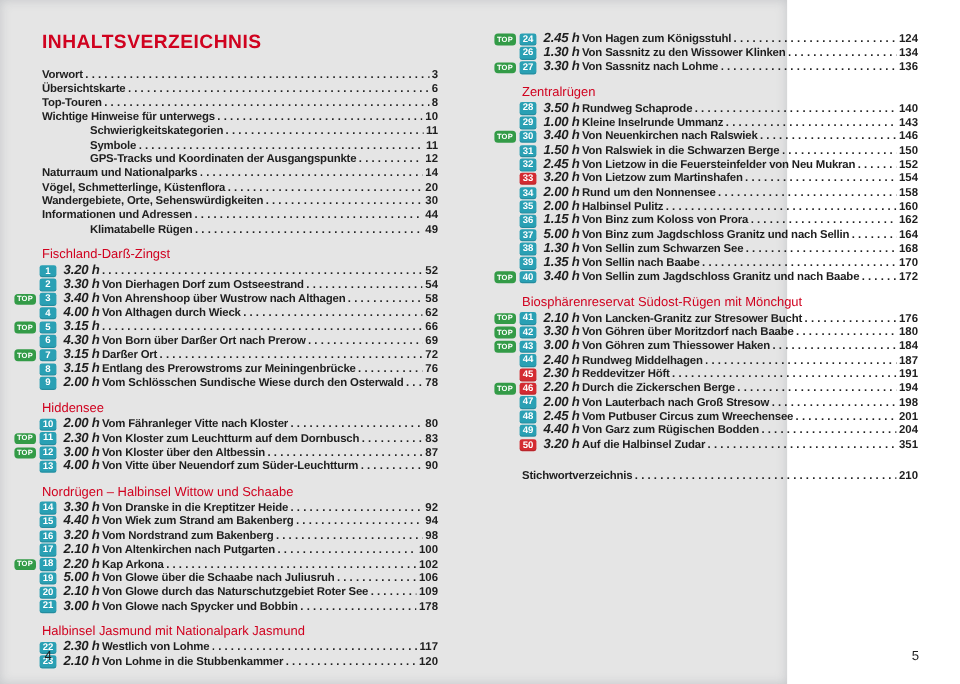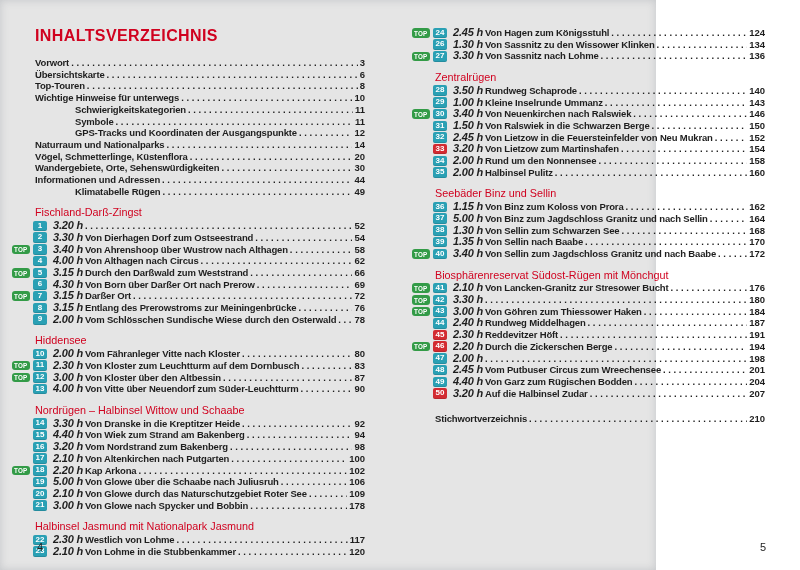--- a/index.html
+++ b/index.html
@@ -169,31 +169,30 @@
           <span class="numbadge">3</span>
           <span class="time">3.40 h</span>
           <span class="label">Von Ahrenshoop über Wustrow nach Althagen</span>
           <span class="leader"></span>
           <span class="pg">58</span>
         </div>
         <div class="row tour">
           <span class="topslot"></span>
           <span class="numbadge">4</span>
           <span class="time">4.00 h</span>
-          <span class="label">Von Althagen nach Circus</span>
+          <span class="label">Von Althagen durch Wieck</span>
           <span class="leader"></span>
           <span class="pg">62</span>
         </div>
         <div class="row tour">
           <span class="topslot">
             <span class="topbadge">TOP</span>
           </span>
           <span class="numbadge">5</span>
           <span class="time">3.15 h</span>
-          <span class="label">Durch den Darßwald zum Weststrand</span>
           <span class="leader"></span>
           <span class="pg">66</span>
         </div>
         <div class="row tour">
           <span class="topslot"></span>
           <span class="numbadge">6</span>
           <span class="time">4.30 h</span>
           <span class="label">Von Born über Darßer Ort nach Prerow</span>
           <span class="leader"></span>
           <span class="pg">69</span>
@@ -438,21 +437,20 @@
           <span class="pg">158</span>
         </div>
         <div class="row tour">
           <span class="topslot"></span>
           <span class="numbadge">35</span>
           <span class="time">2.00 h</span>
           <span class="label">Halbinsel Pulitz</span>
           <span class="leader"></span>
           <span class="pg">160</span>
         </div>
-        <div class="section-title">Seebäder Binz und Sellin</div>
         <div class="row tour">
           <span class="topslot"></span>
           <span class="numbadge">36</span>
           <span class="time">1.15 h</span>
           <span class="label">Von Binz zum Koloss von Prora</span>
           <span class="leader"></span>
           <span class="pg">162</span>
         </div>
         <div class="row tour">
           <span class="topslot"></span>
@@ -498,20 +496,21 @@
           <span class="label">Von Lancken-Granitz zur Stresower Bucht</span>
           <span class="leader"></span>
           <span class="pg">176</span>
         </div>
         <div class="row tour">
           <span class="topslot">
             <span class="topbadge">TOP</span>
           </span>
           <span class="numbadge">42</span>
           <span class="time">3.30 h</span>
+          <span class="label">Von Göhren über Moritzdorf nach Baabe</span>
           <span class="leader"></span>
           <span class="pg">180</span>
         </div>
         <div class="row tour">
           <span class="topslot">
             <span class="topbadge">TOP</span>
           </span>
           <span class="numbadge">43</span>
           <span class="time">3.00 h</span>
           <span class="label">Von Göhren zum Thiessower Haken</span>
@@ -541,20 +540,21 @@
           <span class="numbadge hard">46</span>
           <span class="time">2.20 h</span>
           <span class="label">Durch die Zickerschen Berge</span>
           <span class="leader"></span>
           <span class="pg">194</span>
         </div>
         <div class="row tour">
           <span class="topslot"></span>
           <span class="numbadge">47</span>
           <span class="time">2.00 h</span>
+          <span class="label">Von Lauterbach nach Groß Stresow</span>
           <span class="leader"></span>
           <span class="pg">198</span>
         </div>
         <div class="row tour">
           <span class="topslot"></span>
           <span class="numbadge">48</span>
           <span class="time">2.45 h</span>
           <span class="label">Vom Putbuser Circus zum Wreechensee</span>
           <span class="leader"></span>
           <span class="pg">201</span>
@@ -566,21 +566,21 @@
           <span class="label">Von Garz zum Rügischen Bodden</span>
           <span class="leader"></span>
           <span class="pg">204</span>
         </div>
         <div class="row tour">
           <span class="topslot"></span>
           <span class="numbadge hard">50</span>
           <span class="time">3.20 h</span>
           <span class="label">Auf die Halbinsel Zudar</span>
           <span class="leader"></span>
-          <span class="pg">207</span>
+          <span class="pg">351</span>
         </div>
       </div>
     <div class="row index-row">
       <span class="label">Stichwortverzeichnis</span>
       <span class="leader"></span>
       <span class="pg">210</span>
     </div>
   </div>
 
   <div id="folio-left" class="page-folio">4</div>

